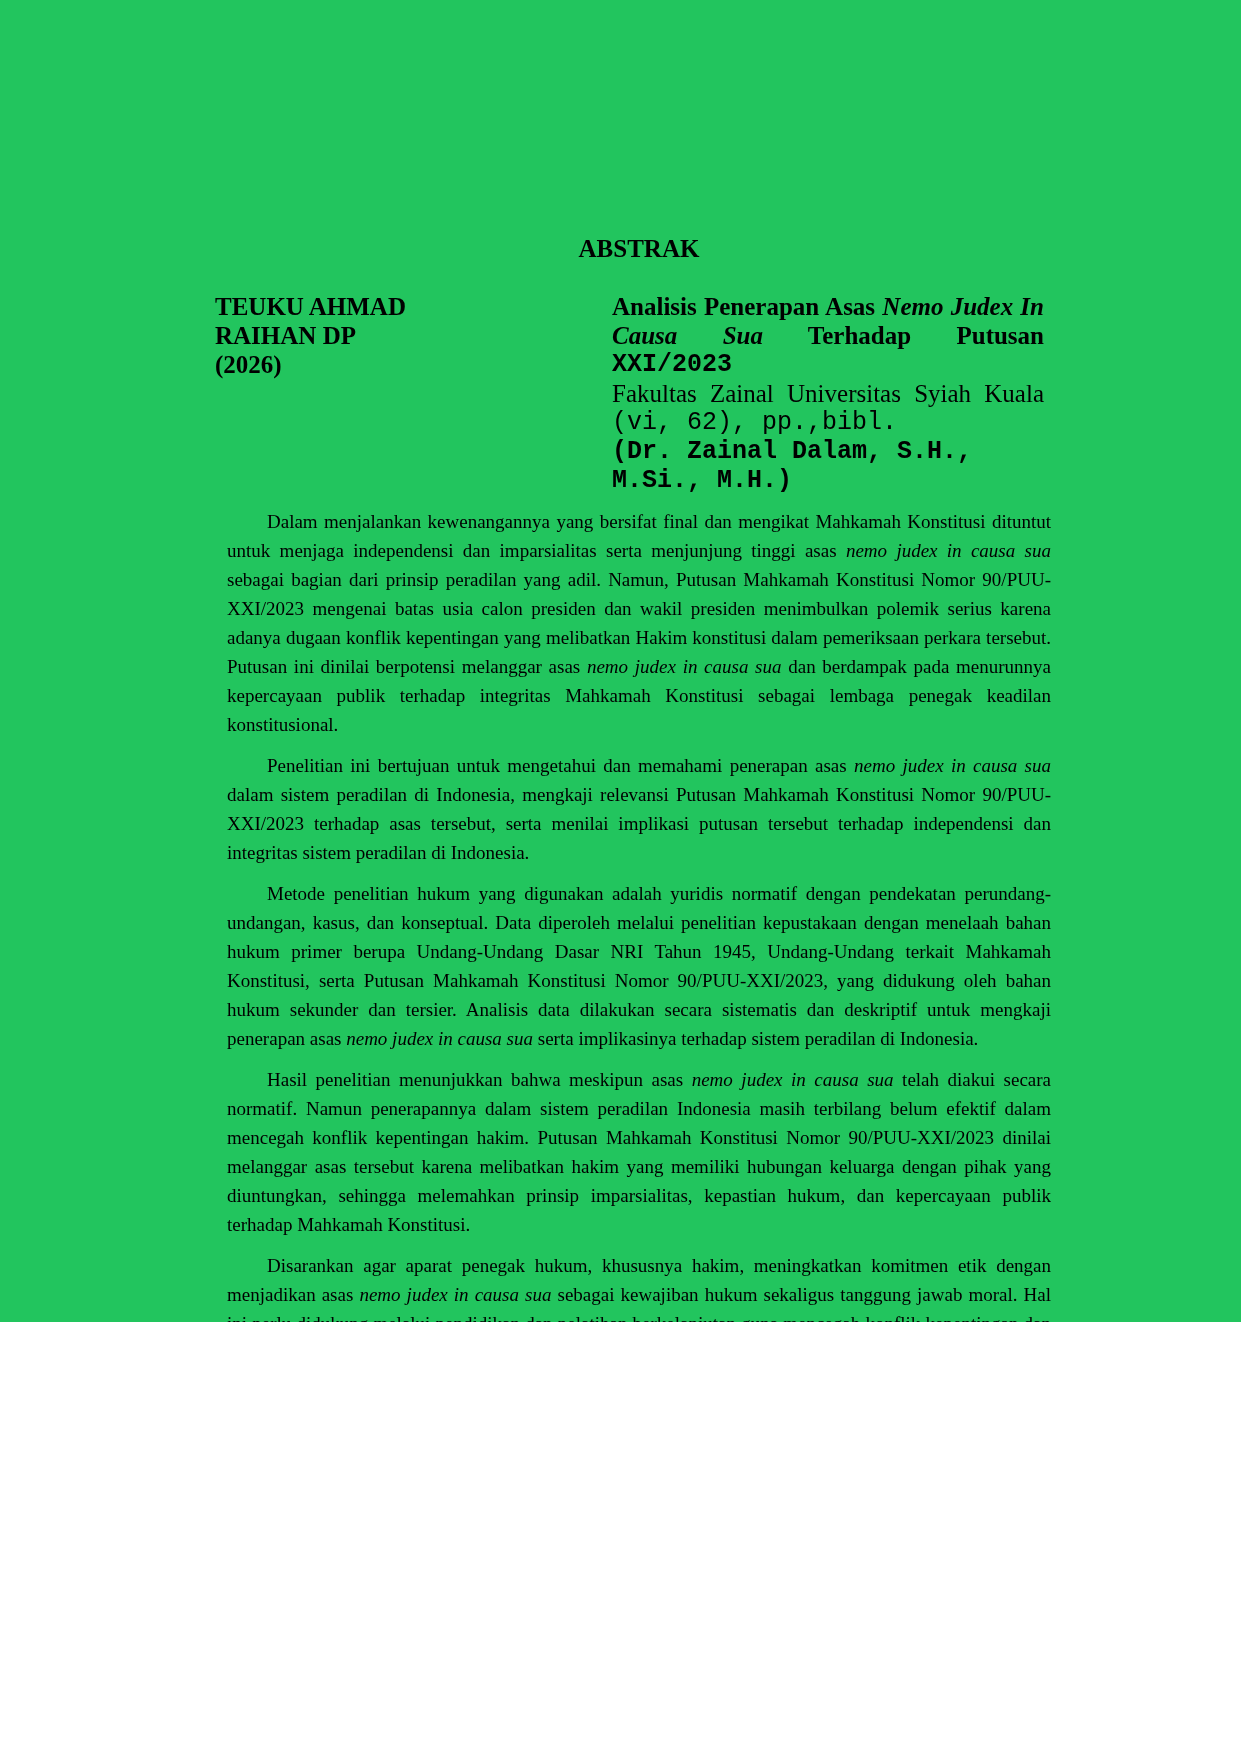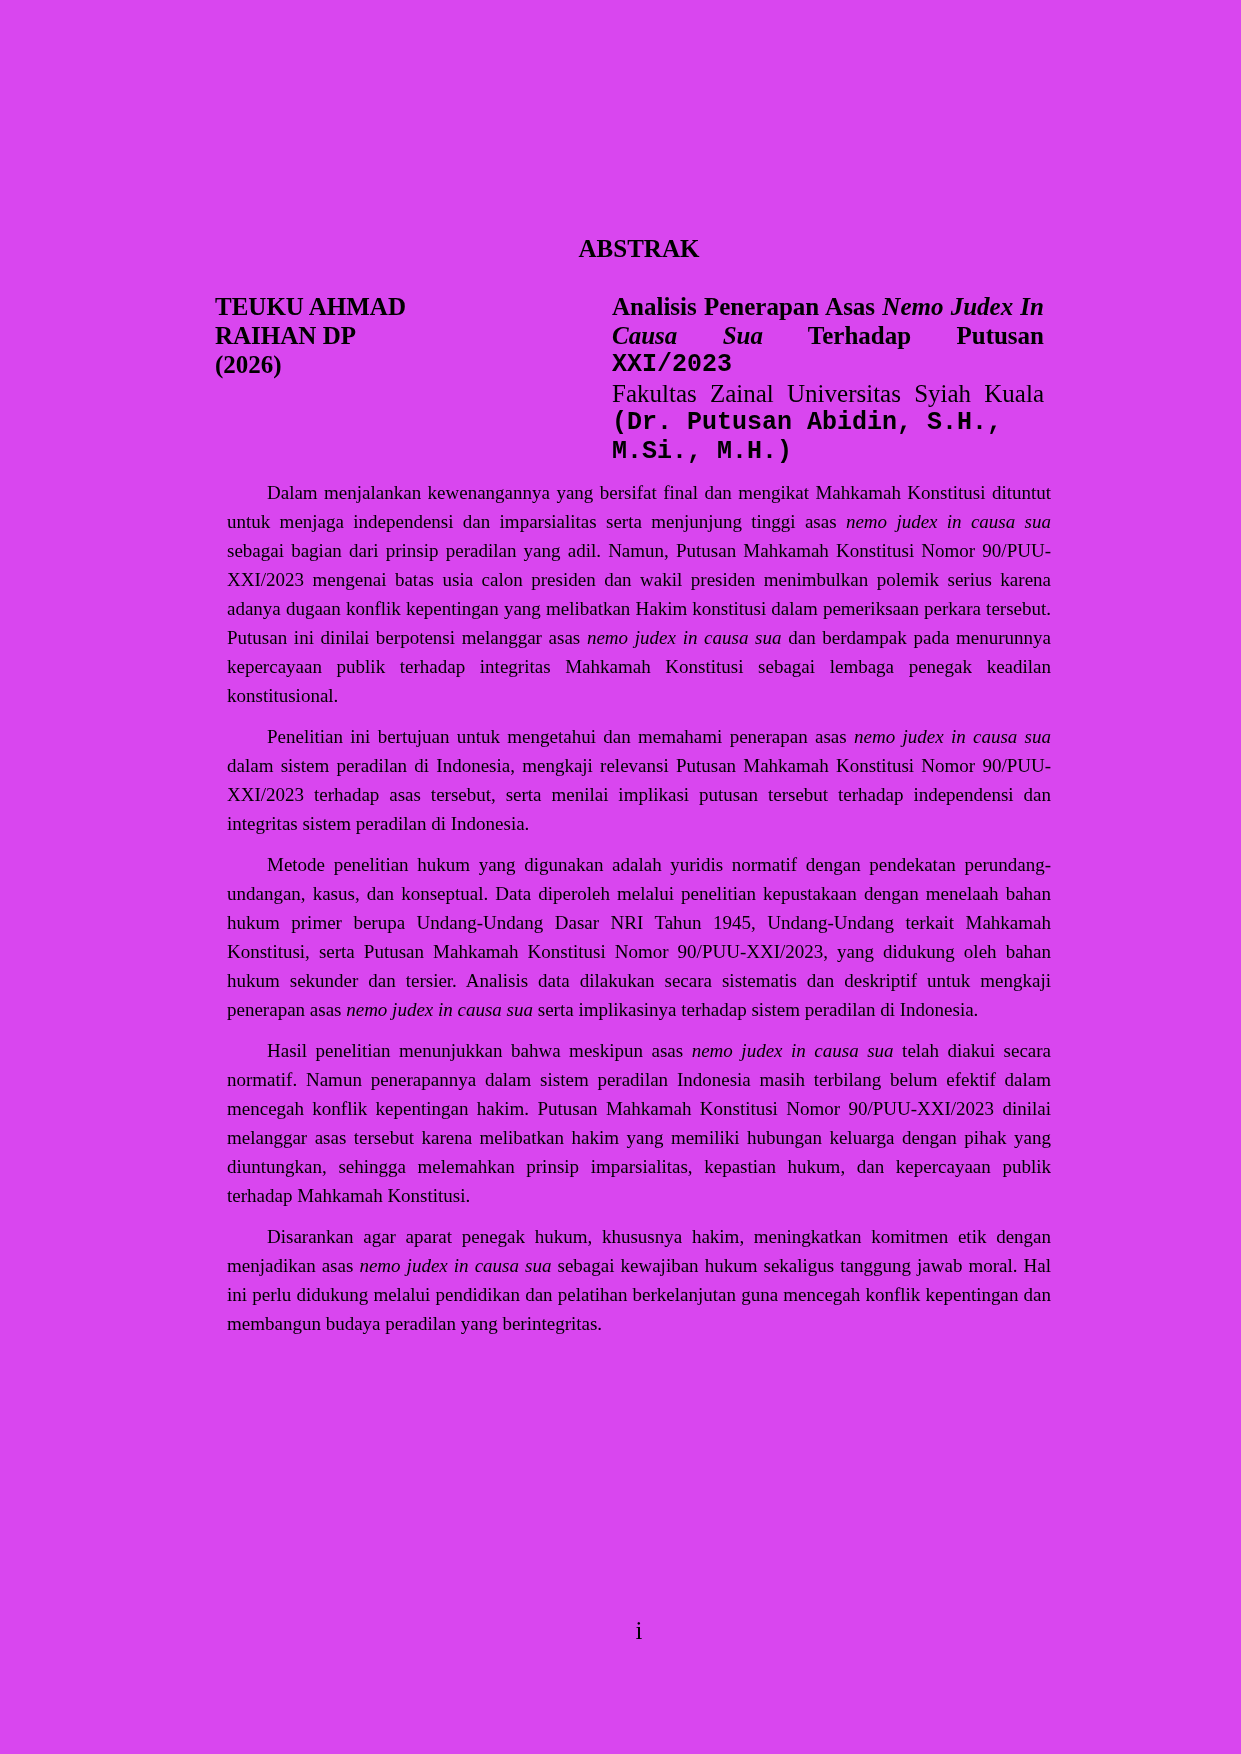--- a/index.html
+++ b/index.html
@@ -1,20 +1,20 @@
 <!DOCTYPE html>
 <html><head>
 <meta charset="utf-8">
 <style>
   html, body { margin: 0; padding: 0; background: #ffffff; }
   .page {
     position: relative;
     width: 1241px;
-    height: 1754px;
-    background: #d946ef;
+    height: 1322px;
+    background: #22c55e;
     color: #000000;
     font-family: "Liberation Serif", "DejaVu Serif", serif;
     overflow: hidden;
   }
   .content {
     position: absolute;
     left: 215px;
     top: 234px;
     width: 848px;
   }
@@ -78,21 +78,22 @@
       <div class="author-col">
           <div>TEUKU AHMAD</div>
           <div>RAIHAN DP</div>
           <div>(2026)</div>
         </div>
       <div class="title-col">
           <div class="tline just"><span class="bd">Analisis Penerapan Asas </span><span class="it bd">Nemo Judex In</span></div>
           <div class="tline just"><span class="it bd">Causa Sua</span><span class="bd"> Terhadap Putusan</span></div>
           <div class="tline left"><span class="bd">XXI/2023</span></div>
           <div class="tline just"><span>Fakultas Zainal Universitas Syiah Kuala</span></div>
-          <div class="tline left"><span class="bd">(Dr. Putusan Abidin, S.H., M.Si., M.H.)</span></div>
+          <div class="tline left"><span>(vi, 62), pp.,bibl.</span></div>
+          <div class="tline left"><span class="bd">(Dr. Zainal Dalam, S.H., M.Si., M.H.)</span></div>
         </div>
     </div>
     <div class="body-block">
         <p class="bpara"><span>Dalam menjalankan kewenangannya yang bersifat final dan mengikat Mahkamah Konstitusi dituntut untuk menjaga independensi dan imparsialitas serta menjunjung tinggi asas </span><span class="it">nemo judex in causa sua</span><span> sebagai bagian dari prinsip peradilan yang adil. Namun, Putusan Mahkamah Konstitusi Nomor 90/PUU-XXI/2023 mengenai batas usia calon presiden dan wakil presiden menimbulkan polemik serius karena adanya dugaan konflik kepentingan yang melibatkan Hakim konstitusi dalam pemeriksaan perkara tersebut. Putusan ini dinilai berpotensi melanggar asas </span><span class="it">nemo judex in causa sua</span><span> dan berdampak pada menurunnya kepercayaan publik terhadap integritas Mahkamah Konstitusi sebagai lembaga penegak keadilan konstitusional.</span></p>
         <p class="bpara"><span>Penelitian ini bertujuan untuk mengetahui dan memahami penerapan asas </span><span class="it">nemo judex in causa sua</span><span> dalam sistem peradilan di Indonesia, mengkaji relevansi Putusan Mahkamah Konstitusi Nomor 90/PUU-XXI/2023 terhadap asas tersebut, serta menilai implikasi putusan tersebut terhadap independensi dan integritas sistem peradilan di Indonesia.</span></p>
         <p class="bpara"><span>Metode penelitian hukum yang digunakan adalah yuridis normatif dengan pendekatan perundang-undangan, kasus, dan konseptual. Data diperoleh melalui penelitian kepustakaan dengan menelaah bahan hukum primer berupa Undang-Undang Dasar NRI Tahun 1945, Undang-Undang terkait Mahkamah Konstitusi, serta Putusan Mahkamah Konstitusi Nomor 90/PUU-XXI/2023, yang didukung oleh bahan hukum sekunder dan tersier. Analisis data dilakukan secara sistematis dan deskriptif untuk mengkaji penerapan asas </span><span class="it">nemo judex in causa sua</span><span> serta implikasinya terhadap sistem peradilan di Indonesia.</span></p>
         <p class="bpara"><span>Hasil penelitian menunjukkan bahwa meskipun asas </span><span class="it">nemo judex in causa</span><span class="it"> </span><span class="it">sua</span><span> telah diakui secara normatif. Namun penerapannya dalam sistem peradilan Indonesia masih terbilang belum efektif dalam mencegah konflik kepentingan hakim. Putusan Mahkamah Konstitusi Nomor 90/PUU-XXI/2023 dinilai melanggar asas tersebut karena melibatkan hakim yang memiliki hubungan keluarga dengan pihak yang diuntungkan, sehingga melemahkan prinsip imparsialitas, kepastian hukum, dan kepercayaan publik terhadap Mahkamah Konstitusi.</span></p>
         <p class="bpara"><span>Disarankan agar aparat penegak hukum, khususnya hakim, meningkatkan komitmen etik dengan menjadikan asas </span><span class="it">nemo judex in causa sua</span><span> sebagai kewajiban hukum sekaligus tanggung jawab moral. Hal ini perlu didukung melalui pendidikan dan pelatihan berkelanjutan guna mencegah konflik kepentingan dan membangun budaya peradilan yang berintegritas.</span></p>
       </div>
   </div>

